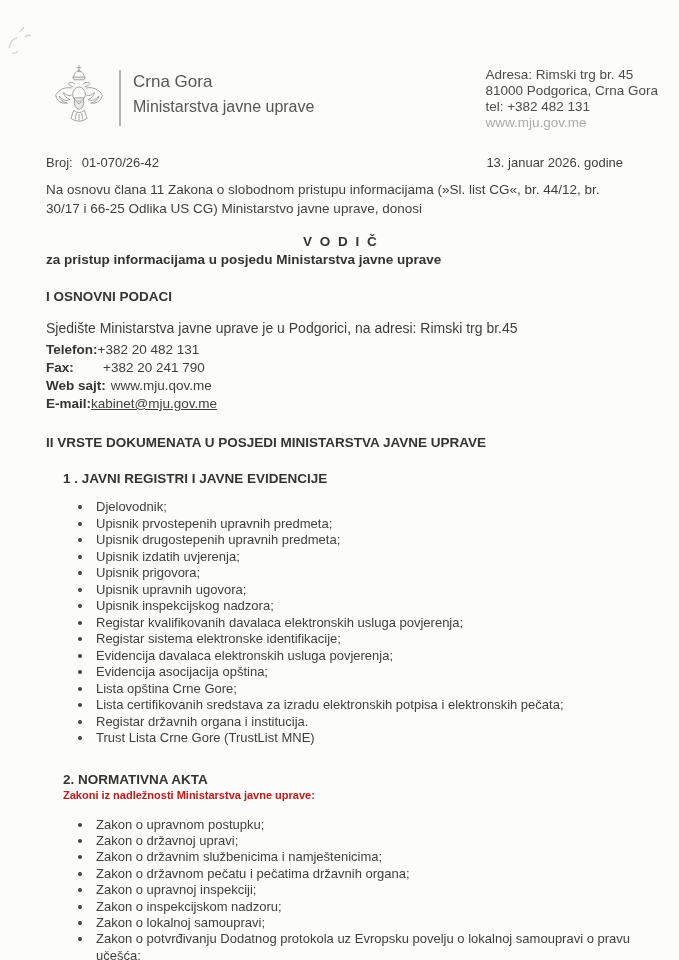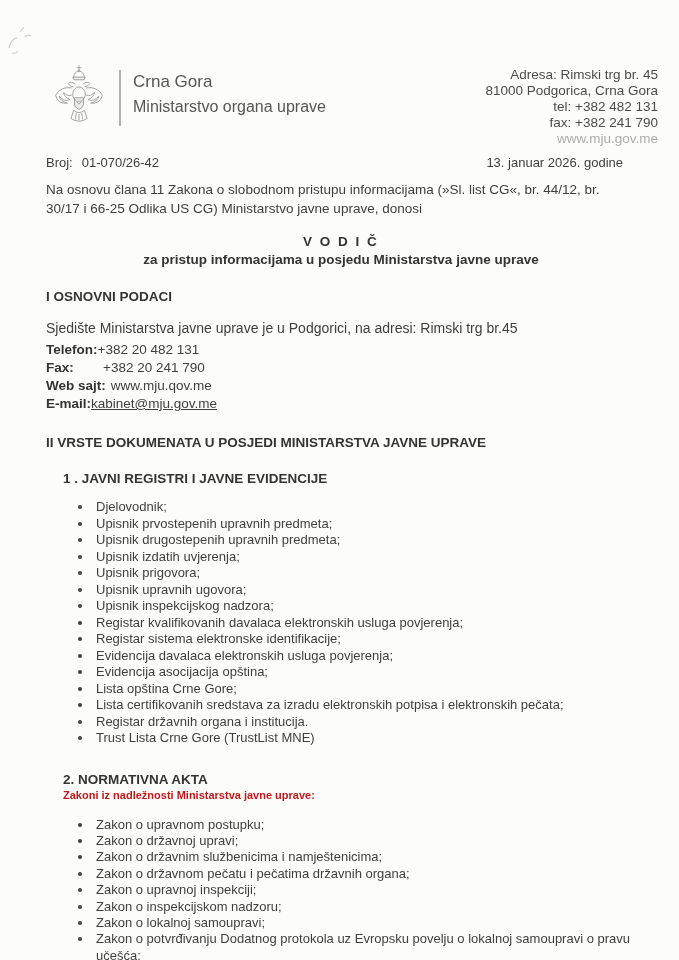--- a/index.html
+++ b/index.html
@@ -11,30 +11,30 @@
   .pencil-marks{position:absolute;top:20px;left:2px;}
   
   .header{position:absolute;top:62px;left:52px;display:flex;align-items:flex-start;}
   .crest{width:54px;height:68px;}
   .crest path,.crest ellipse,.crest circle{stroke:#9b9b9b;stroke-width:1;fill:none;}
   .crest .fillpart{fill:#c9c9c9;fill-opacity:.35;}
   .hdr-divider{width:2px;height:56px;background:#b3b3b3;margin:8px 12px 0 13px;}
   .org{padding-top:8px;line-height:1.45;color:#565656;}
   .org-name{font-size:17px;}
   .org-dept{font-size:16px;}
-  .address{position:absolute;top:67px;right:21px;text-align:right;font-size:13.5px;line-height:16px;color:#4c4c4c;}
+  .address{position:absolute;top:67px;right:21px;text-align:left;font-size:13.5px;line-height:16px;color:#4c4c4c;}
   .website{color:#acacac;}
   
   .body{position:absolute;top:155px;left:46px;width:590px;}
   .meta-row{display:flex;justify-content:space-between;font-size:13px;}
   .broj-value{margin-left:9px;}
   .meta-date{margin-right:13px;}
   .intro{margin:10px 0 0;line-height:19px;width:586px;font-size:13.5px;}
   .doc-title{text-align:center;font-weight:bold;letter-spacing:2px;margin-top:16px;font-size:13.5px;color:#343434;}
-  .doc-subtitle{text-align:center;font-weight:bold;margin-top:3px;font-size:13.5px;color:#343434;}
+  .doc-subtitle{font-weight:bold;margin-top:3px;font-size:13.5px;color:#343434;}
   .h-main{font-weight:bold;margin-top:22px;font-size:13.5px;color:#343434;}
   .seat-line{margin:15px 0 0;font-size:14px;line-height:18px;}
   .contacts{margin-top:4px;font-size:13.5px;}
   .contact-row{line-height:18px;}
   .cl{font-weight:bold;color:#343434;}
   .cl-fax{display:inline-block;width:57px;}
   .cl-web{margin-right:5px;}
   .u{text-decoration:underline;}
   .h-sub{font-weight:bold;margin:21px 0 0 17px;font-size:13.5px;color:#343434;}
   .h-sub2{font-weight:bold;margin:2px 0 0 17px;font-size:11px;color:#b91c1c;}
@@ -70,31 +70,30 @@
 
       <path d="M25 39 h10 v7 q0 4 -5 6 q-5 -2 -5 -6 z" class="fillpart"></path>
       <path d="M27 43 l3 3 l3 -3"></path>
 
       <path d="M24 53 q6 5 12 0 l3 9 q-9 6 -18 0 z"></path>
       <path d="M27 56 l-1 7 M30 57 v7 M33 56 l1 7"></path>
     </svg>
     <div class="hdr-divider"></div>
     <div class="org">
       <div class="org-name">Crna Gora</div>
-      <div class="org-dept">Ministarstvo organa uprave</div>
+      <div class="org-dept">Ministarstva javne uprave</div>
     </div>
   </div>
 
   <div class="address">
     <div>
 
     <div class="addr-line">Adresa: Rimski trg br. 45</div>
         <div class="addr-line">81000 Podgorica, Crna Gora</div>
         <div class="addr-line">tel: +382 482 131</div>
-        <div class="addr-line">fax: +382 241 790</div>
       </div>
     <div class="website">www.mju.gov.me</div>
   </div>
 
   <div class="body">
 
     <div class="meta-row">
       <div>
         <span class="broj-label">Broj:</span><span class="broj-value">01-070/26-42</span>
       </div>

